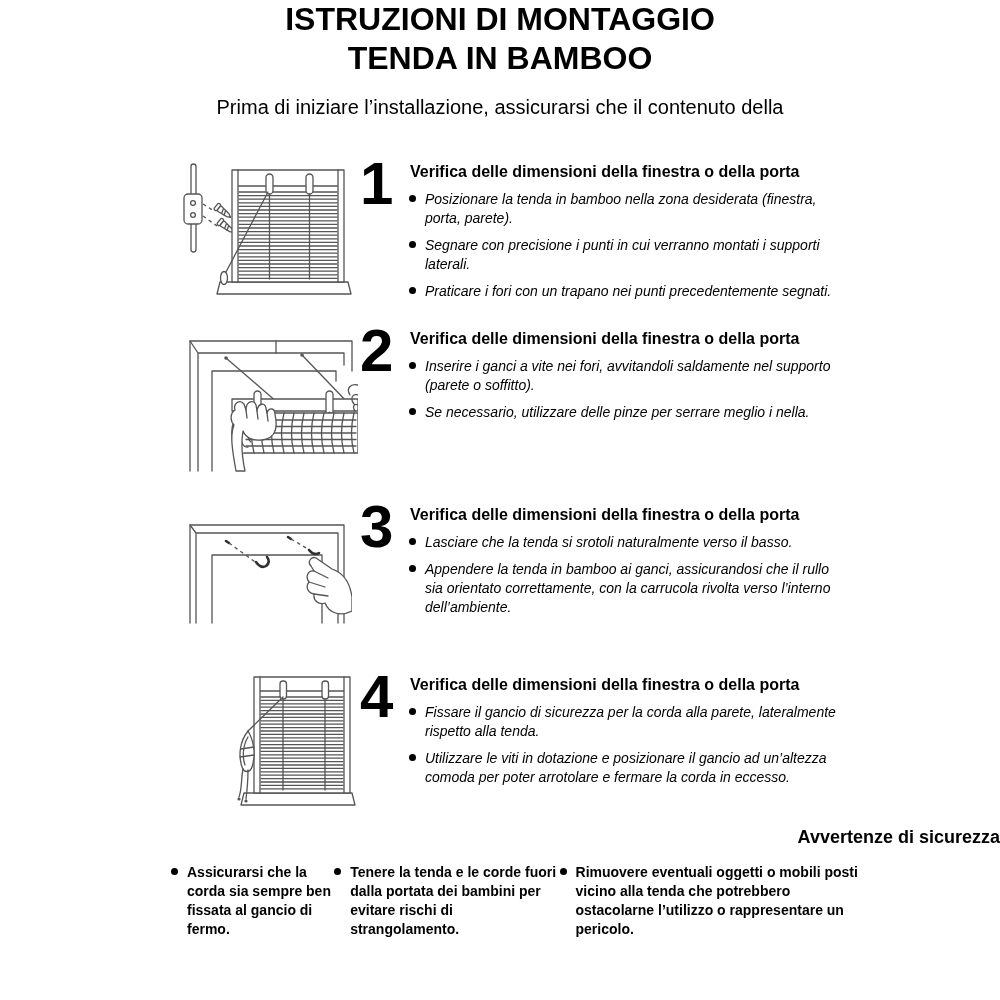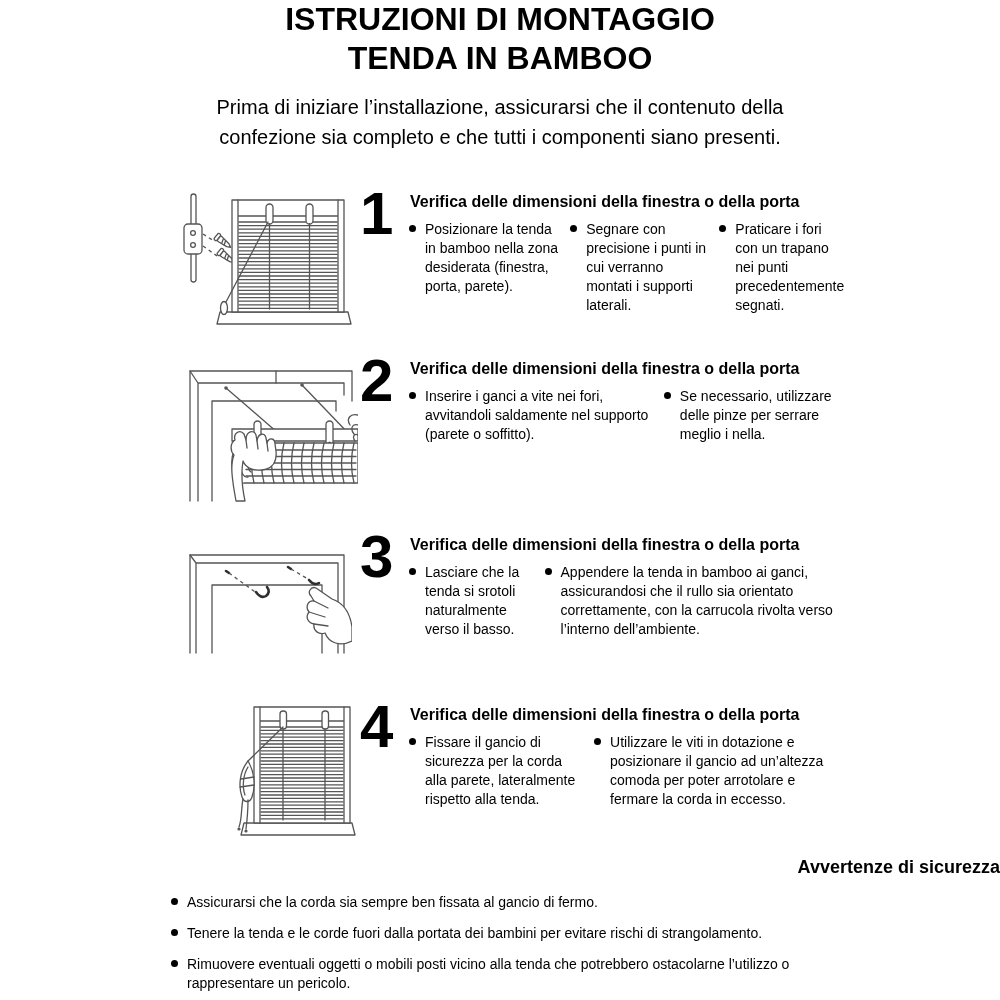--- a/index.html
+++ b/index.html
@@ -21,47 +21,46 @@
   .step-4{margin-top:46px;}
   .illo{width:360px;flex:0 0 360px;}
   .illo svg{display:block;}
   .illo-1 svg{margin-left:162px;}
   .illo-2 svg{margin-left:180px;}
   .illo-3 svg{margin-left:182px;margin-top:6px;}
   .illo-4 svg{margin-left:228px;}
   .num{flex:0 0 46px;width:46px;font-size:60px;font-weight:bold;line-height:48px;padding-top:2px;letter-spacing:-2px;}
   .content{width:440px;padding-top:4px;}
   .step-heading{font-size:16px;font-weight:bold;line-height:20px;margin:0 0 8px 4px;}
-  .bullets{display:flex;flex-direction:row;gap:8px;}
+  .bullets{display:flex;flex-direction:column;gap:8px;font-style:italic;}
   .bullet{display:flex;font-size:14px;line-height:19px;}
   .dot{flex:0 0 7px;width:7px;height:7px;border-radius:50%;background:#000;margin:5px 9px 0 3px;}
 
   .safety{margin-top:10px;}
   .safety-heading{text-align:right;font-size:18px;font-weight:bold;line-height:20px;}
-  .safety-bullets{margin:16px 0 0 168px;width:690px;display:flex;flex-direction:column;gap:12px;}
+  .safety-bullets{margin:16px 0 0 168px;width:690px;display:flex;flex-direction:row;gap:0;font-weight:bold;}
   .safety-bullets .bullet{font-size:14px;line-height:19px;}
 
   
   .ln{fill:none;stroke:#555;stroke-width:1.3;stroke-linecap:round;stroke-linejoin:round;}
   .fw{fill:#fff;stroke:#555;stroke-width:1.3;stroke-linecap:round;stroke-linejoin:round;}
   .dash{fill:none;stroke:#555;stroke-width:1.3;stroke-dasharray:3.5,3.5;}
   .thick{fill:none;stroke:#2f2f2f;stroke-width:2.6;stroke-linecap:round;stroke-linejoin:round;}
   .fill{fill:#555;stroke:none;}
 </style>
 </head>
 <body>
 
 <div class="header">
   <div class="title">
     <span>ISTRUZIONI DI MONTAGGIO</span>
     <span>TENDA IN BAMBOO</span>
   </div>
   <div class="intro">
     <span>Prima di iniziare l’installazione, assicurarsi che il contenuto della</span>
-    <span>confezione sia completo e che tutti i componenti siano presenti.</span>
   </div>
 </div>
 
 <div class="steps">
 
   <div class="step step-1">
     <div class="illo illo-1">
       <svg width="190" height="146" viewBox="0 0 190 146">
 
         <rect class="fw" x="29" y="6" width="5" height="88" rx="2.5"></rect>

